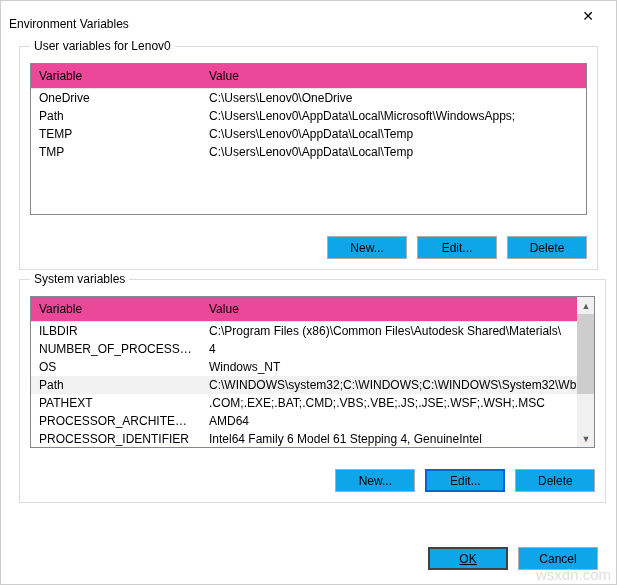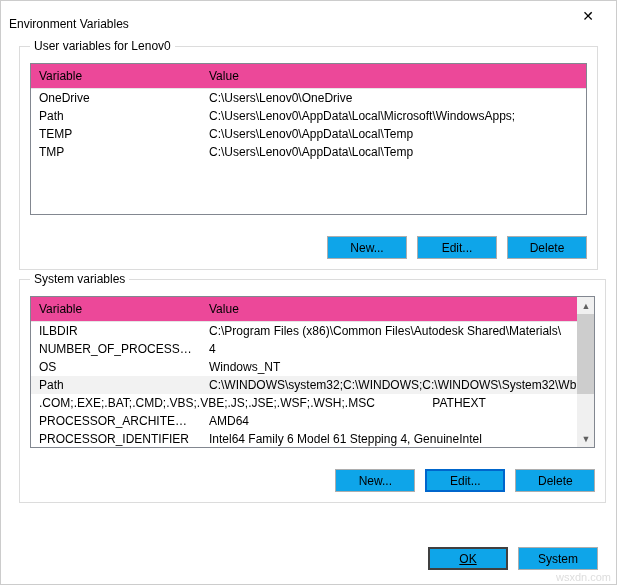--- a/index.html
+++ b/index.html
@@ -19,21 +19,21 @@
     .list-rows { }
     .row { display: flex; }
     .row .cell { padding: 2px 8px; white-space: nowrap; overflow: hidden; text-overflow: ellipsis; color: #000; }
     .row.selected { background: #f2f2f2; }
     .button-row { display: flex; justify-content: flex-end; gap: 10px; margin-top: 10px; }
     button { width: 80px; height: 23px; background: #0ea5e9; border: 1px solid #adadad; cursor: default; font-family: inherit; font-size: 12px; margin-top: 11px; }
     .highlight-red { border: 2px solid #404040; text-decoration: underline; }
     .highlight-blue { border: 2px solid #0066cc; }
     .footer-spacer { flex: 1; }
     .dialog-buttons { display: flex; justify-content: flex-end; gap: 10px; padding: 0 18px 14px 0; }
-    .watermark { position: absolute; bottom: 2px; right: 6px; color: #ddd; font-size: 11px; }
+    .watermark { position: absolute; bottom: 2px; right: 6px; color: #ddd; font-size: 15px; }
     .scrollbar { position: absolute; right: 0; top: 0; bottom: 0; width: 17px; background: #f0f0f0; display: flex; flex-direction: column; }
     .scroll-arrow { height: 17px; display:flex; align-items:center; justify-content:center; color:#606060; font-size:9px;}
     .scroll-track { flex:1; background:#f0f0f0; position:relative;}
     .scroll-thumb { position:absolute; left:0; right:0; top:0; height:80px; background:#cdcdcd;}
   </style>
 </head>
 <body>
 
 <div class="window">
   <div class="titlebar">
@@ -94,22 +94,22 @@
             </div>
             <div class="row">
               <div class="cell col-name">OS</div>
               <div class="cell col-value">Windows_NT</div>
             </div>
             <div class="row selected">
               <div class="cell col-name">Path</div>
               <div class="cell col-value">C:\WINDOWS\system32;C:\WINDOWS;C:\WINDOWS\System32\Wb...</div>
             </div>
             <div class="row">
+              <div class="cell col-name">PATHEXT</div>
               <div class="cell col-value">.COM;.EXE;.BAT;.CMD;.VBS;.VBE;.JS;.JSE;.WSF;.WSH;.MSC</div>
-              <div class="cell col-name">PATHEXT</div>
             </div>
             <div class="row">
               <div class="cell col-name">PROCESSOR_ARCHITECTURE</div>
               <div class="cell col-value">AMD64</div>
             </div>
             <div class="row">
               <div class="cell col-name">PROCESSOR_IDENTIFIER</div>
               <div class="cell col-value">Intel64 Family 6 Model 61 Stepping 4, GenuineIntel</div>
             </div>
           </div>
@@ -126,17 +126,17 @@
         <button class="highlight-blue">Edit...</button>
         <button>Delete</button>
       </div>
     </fieldset>
 
     <div class="footer-spacer"></div>
   </div>
 
   <div class="dialog-buttons">
     <button class="highlight-red">OK</button>
-    <button>System</button>
+    <button>Cancel</button>
   </div>
 </div>
 
 <div class="watermark">wsxdn.com</div>
 
 </body></html>

